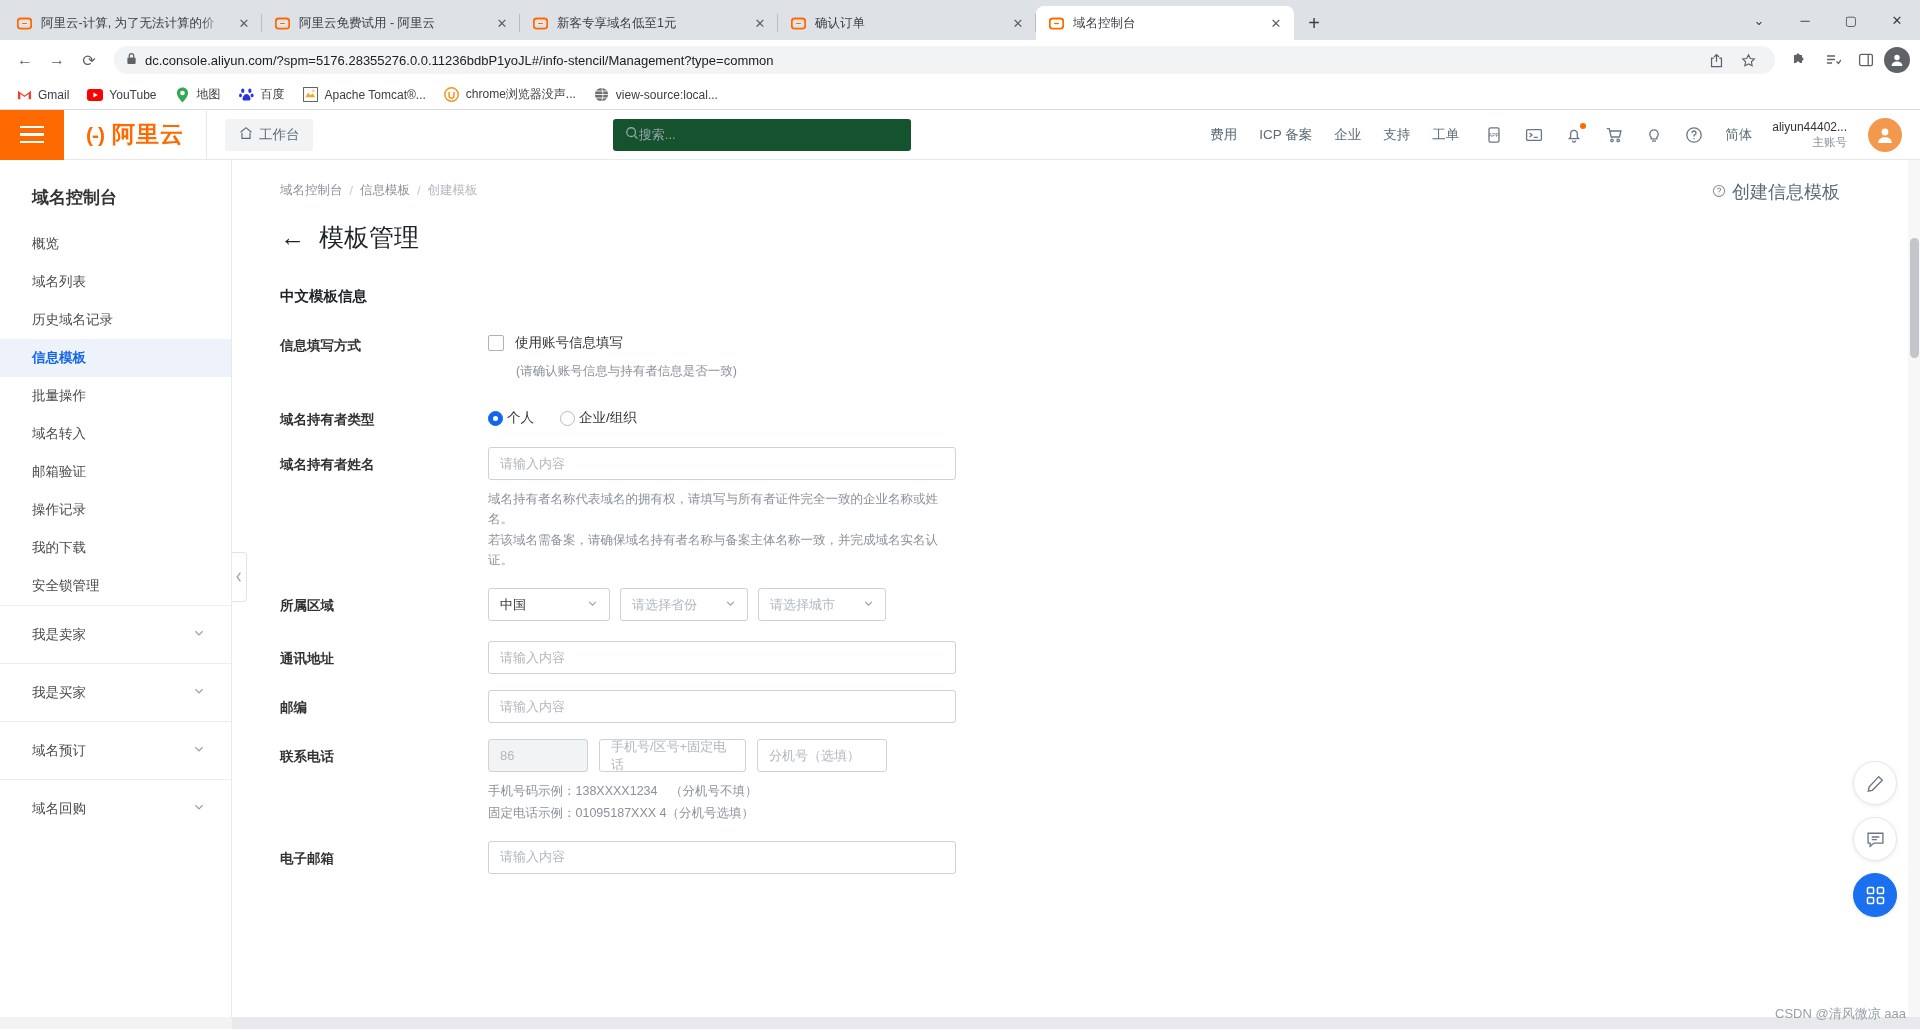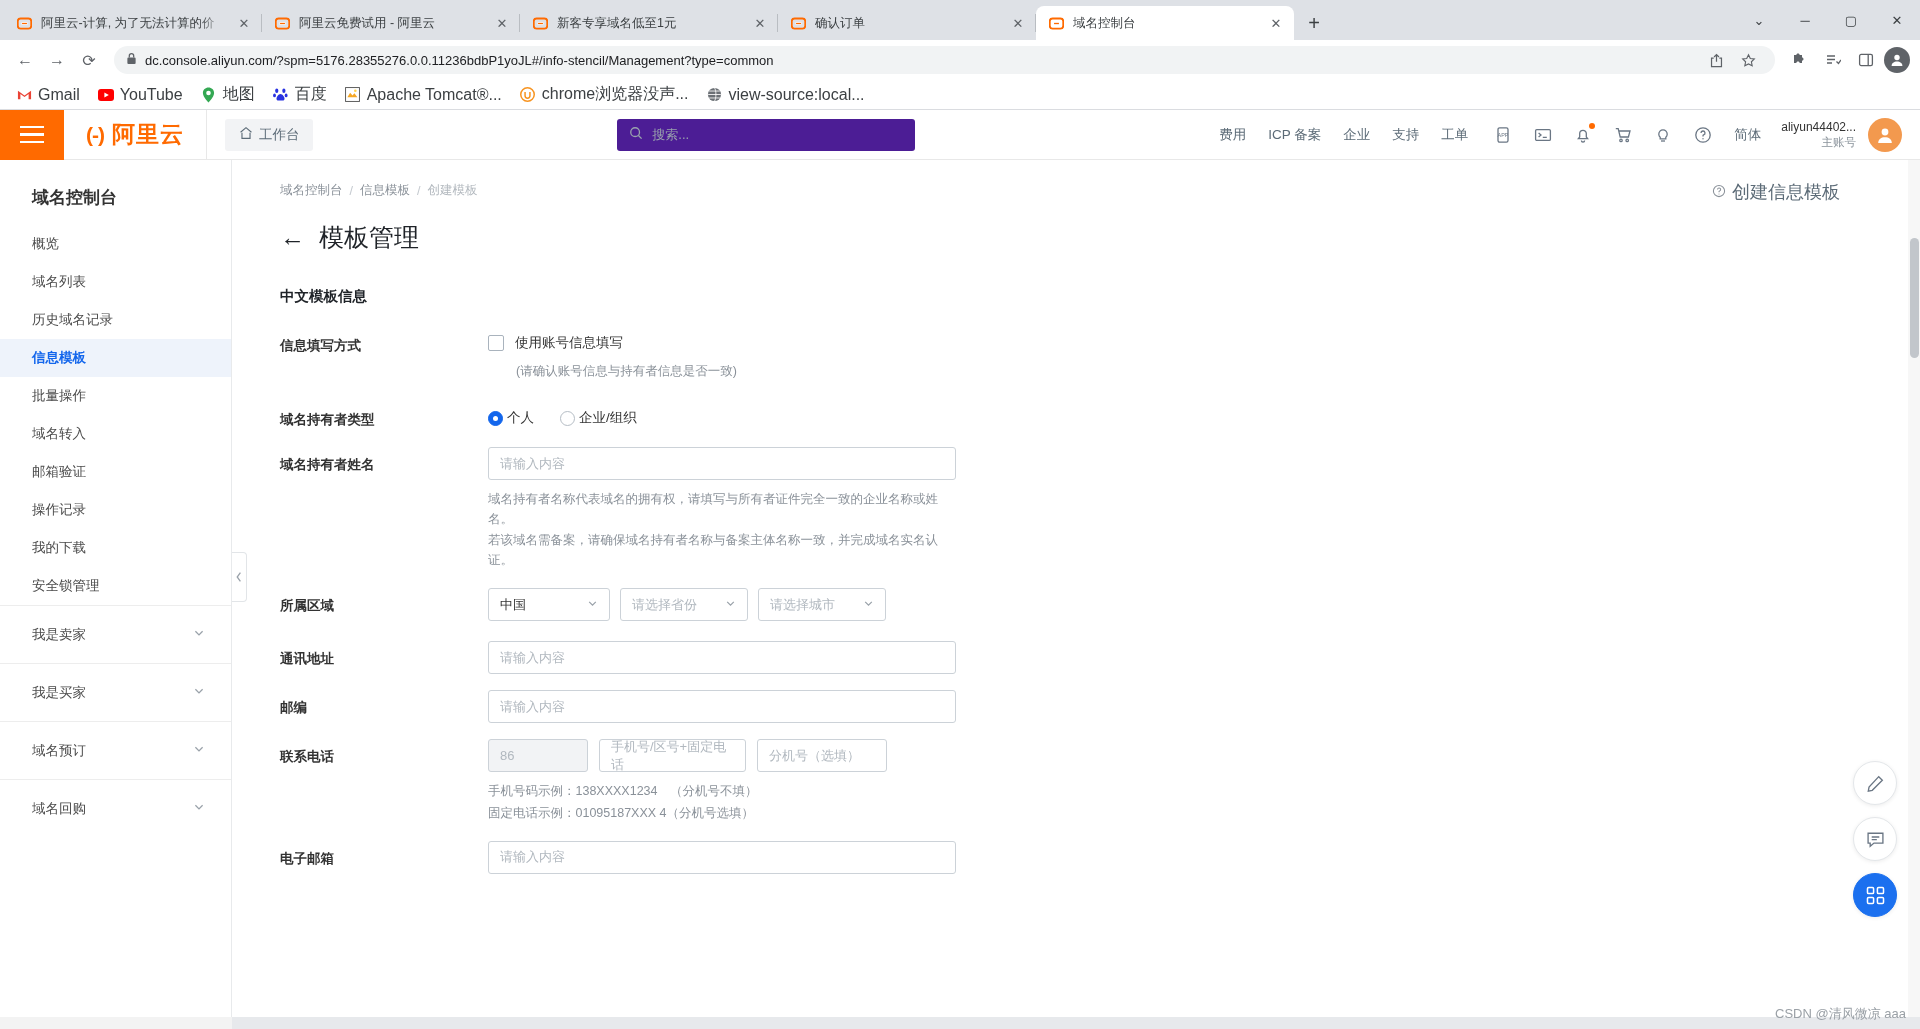--- a/index.html
+++ b/index.html
@@ -79,21 +79,21 @@
     display: flex; align-items: center; justify-content: center;
   }
 
   
   .bookmarks {
     height: 30px; background: #fff; display: flex; align-items: center;
     padding: 0 8px; gap: 2px; flex: 0 0 30px; border-bottom: 1px solid #dadce0;
   }
   .bm {
     display: flex; align-items: center; gap: 6px; padding: 3px 8px;
-    border-radius: 4px; font-size: 16px; color: #3c4043; white-space: nowrap;
+    border-radius: 4px; font-size: 12px; color: #3c4043; white-space: nowrap;
   }
   .bm-ico { width: 16px; height: 16px; flex: 0 0 16px; display: flex; align-items: center; justify-content: center; }
 
   
   .viewport { flex: 1 1 auto; position: relative; overflow: hidden; background: #fff; display: flex; flex-direction: column; }
 
   
   .ali-header {
     height: 50px; background: #fff; display: flex; align-items: center;
     flex: 0 0 50px; border-bottom: 1px solid #e8e8e8;
@@ -110,31 +110,31 @@
   .ali-logo-mark {
     color: #ff6a00; font-size: 21px; font-weight: bold; letter-spacing: -1px;
   }
   .ali-logo-text { color: #ff6a00; font-size: 23px; font-weight: bold; letter-spacing: 1px; }
   .ali-workbench {
     margin-left: 18px; height: 32px; background: #f2f3f5; border-radius: 3px;
     display: flex; align-items: center; gap: 6px; padding: 0 14px;
     font-size: 13.5px; color: #5c6b77;
   }
   .ali-search {
-    width: 298px; height: 32px; background: #4c1d95; border-radius: 3px;
-    display: flex; align-items: center; gap: 9px; padding: 0 12px;
+    width: 298px; height: 32px; background: #14532d; border-radius: 3px;
+    display: flex; align-items: center; padding: 0 12px;
     font-size: 13px; color: #9aa4ad; margin: 0 auto;
   }
   .ali-nav { display: flex; align-items: center; gap: 22px; font-size: 13.5px; color: #5c6b77; }
   .ali-icons { display: flex; align-items: center; gap: 18px; margin-left: 24px; color: #6a7684; }
   .ali-ico { position: relative; display: flex; align-items: center; justify-content: center; width: 22px; height: 22px; }
   .ali-dot { position: absolute; top: -1px; right: -1px; width: 6px; height: 6px; border-radius: 50%; background: #ff6a00; }
   .ali-lang { font-size: 13.5px; color: #5c6b77; margin-left: 20px; }
   .ali-user {
-    display: flex; align-items: center; gap: 12px; margin-left: 20px; margin-right: 18px;
+    display: flex; align-items: center; gap: 21px; margin-left: 20px; margin-right: 18px;
   }
   .ali-user-txt { text-align: right; line-height: 1.35; }
   .ali-user-name { font-size: 12px; color: #333; }
   .ali-user-sub { font-size: 11.5px; color: #8a939b; }
   .ali-avatar {
     width: 34px; height: 34px; border-radius: 50%; background: #f3994e;
     display: flex; align-items: center; justify-content: center;
   }
 
   

